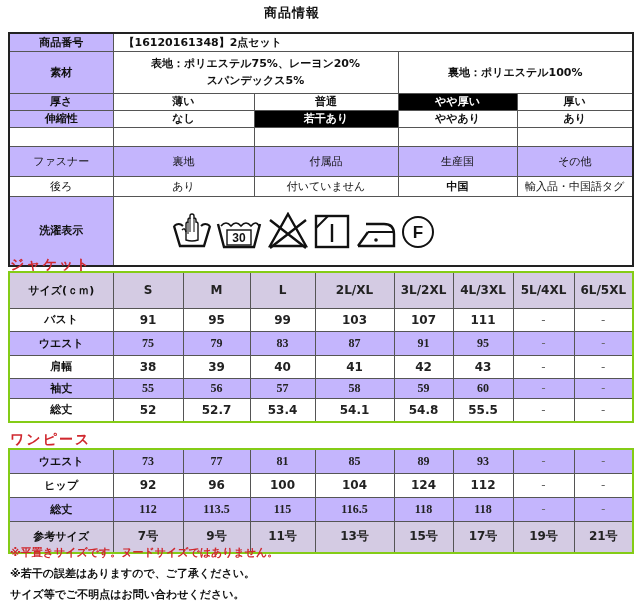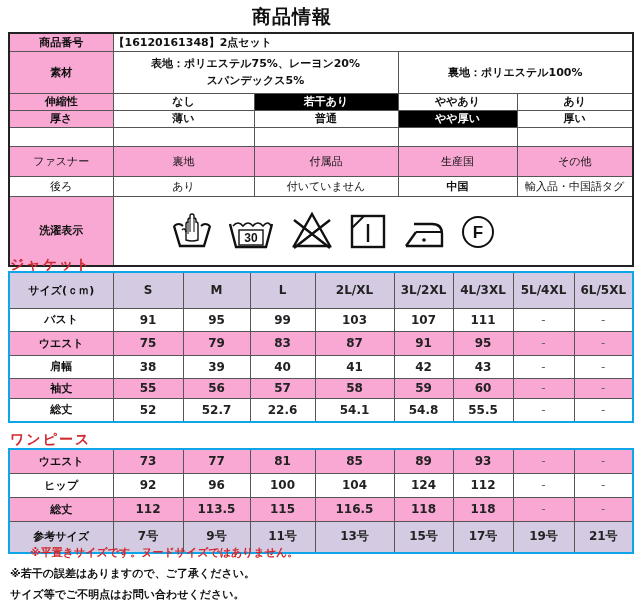--- a/index.html
+++ b/index.html
@@ -1,35 +1,35 @@
 <!DOCTYPE html>
 <html><head>
 <meta charset="utf-8">
 <style>
   * { box-sizing: border-box; margin: 0; padding: 0; }
   html, body { width: 640px; height: 609px; background: #ffffff; overflow: hidden; }
   body { font-family: "DejaVu Sans", "Liberation Sans", sans-serif; color: #111; position: relative; }
-  .title { position: absolute; left: 0; top: 4px; width: 584px; text-align: center; font-size: 19px; font-weight: bold; letter-spacing: 1px; }
+  .title { position: absolute; left: 0; top: 4px; width: 584px; text-align: center; font-size: 13px; font-weight: bold; letter-spacing: 1px; }
   table { border-collapse: collapse; table-layout: fixed; position: absolute; }
   td { border: 1px solid #555; text-align: center; vertical-align: middle; font-size: 11px; font-weight: bold; overflow: hidden; white-space: nowrap; padding: 0; }
   .info { left: 8px; top: 32px; width: 624px; border: 2px solid #222; }
-  .gray { background: #f9a8d4; }
+  .gray { background: #c4b5fd; font-family: Liberation Serif, serif; }
   .black { background: #000; color: #fff; }
   .lavender { background: #d4cbe3; }
-  .left { text-align: left; }
-  .care-icons { display: flex; justify-content: flex-start; align-items: center; gap: 16px; padding-left: 58px; }
+  .left { text-align: left; padding-left: 10px; }
+  .care-icons { display: flex; justify-content: flex-start; align-items: center; gap: 4px; padding-left: 58px; }
   .care-icons svg { display: block; }
   .section-label { position: absolute; left: 10px; font-size: 14px; font-weight: bold; color: #d0282e; letter-spacing: 2px; }
-  .size { left: 8px; width: 624px; border: 2px solid #0ea5e9; }
+  .size { left: 8px; width: 624px; border: 2px solid #84cc16; }
   .size td { font-size: 12px; font-weight: normal; }
   .size td.rowlabel { font-size: 11px; font-weight: bold; }
   .size td.num { font-weight: bold; color: #222; }
   .size td.dash { color: #666; font-weight: normal; }
   .notes { position: absolute; left: 10px; top: 542px; font-size: 11px; font-weight: bold; line-height: 21px; }
-  .notes .red { color: #d0282e; margin-left: 20px; }
+  .notes .red { color: #d0282e; }
 </style>
 </head>
 <body>
 
 <div class="title">商品情報</div>
 
 <table class="info">
   <colgroup>
     <col style="width:104px">
       <col style="width:141px">
@@ -44,32 +44,32 @@
   </tr>
   <tr style="height:42px">
     <td class="gray">素材</td>
     <td colspan="2" style="line-height:17px">
       <div>表地：ポリエステル75%、レーヨン20%</div>
       <div>スパンデックス5%</div>
     </td>
     <td colspan="2">裏地：ポリエステル100%</td>
   </tr>
   <tr style="height:17px">
+    <td class="gray">厚さ</td>
+    <td>薄い</td>
+    <td>普通</td>
+    <td class="black">やや厚い</td>
+    <td>厚い</td>
+  </tr>
+  <tr style="height:17px">
     <td class="gray">伸縮性</td>
     <td>なし</td>
     <td class="black">若干あり</td>
     <td>ややあり</td>
     <td>あり</td>
-  </tr>
-  <tr style="height:17px">
-    <td class="gray">厚さ</td>
-    <td>薄い</td>
-    <td>普通</td>
-    <td class="black">やや厚い</td>
-    <td>厚い</td>
   </tr>
   <tr style="height:19px">
     <td></td>
     <td></td>
     <td></td>
     <td></td>
     <td></td>
   </tr>
   <tr style="height:30px" class="gray">
     <td class="gray" style="font-weight:normal">ファスナー</td>
@@ -200,21 +200,21 @@
     <td class="num gray">58</td>
     <td class="num gray">59</td>
     <td class="num gray">60</td>
     <td class="dash gray">-</td>
     <td class="dash gray">-</td>
   </tr>
   <tr style="height:24px">
     <td class="rowlabel">総丈</td>
     <td class="num">52</td>
     <td class="num">52.7</td>
-    <td class="num">22.6</td>
+    <td class="num">53.4</td>
     <td class="num">54.1</td>
     <td class="num">54.8</td>
     <td class="num">55.5</td>
     <td class="dash">-</td>
     <td class="dash">-</td>
   </tr>
 </tbody>
   </table>
 
 <div class="section-label" style="top:431px">ワンピース</div>

